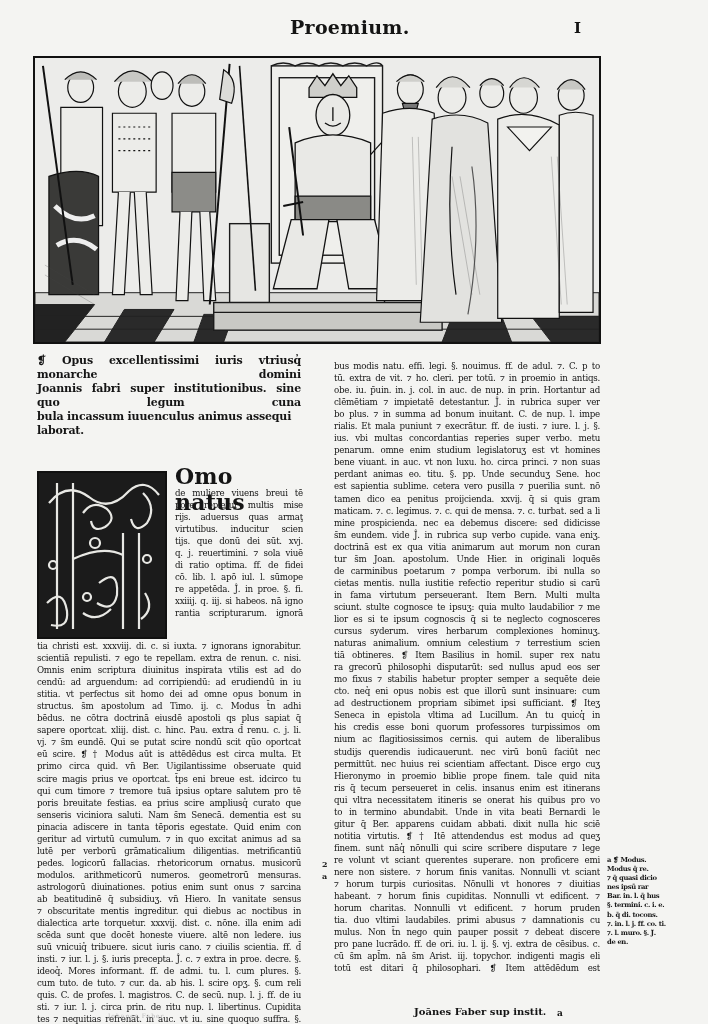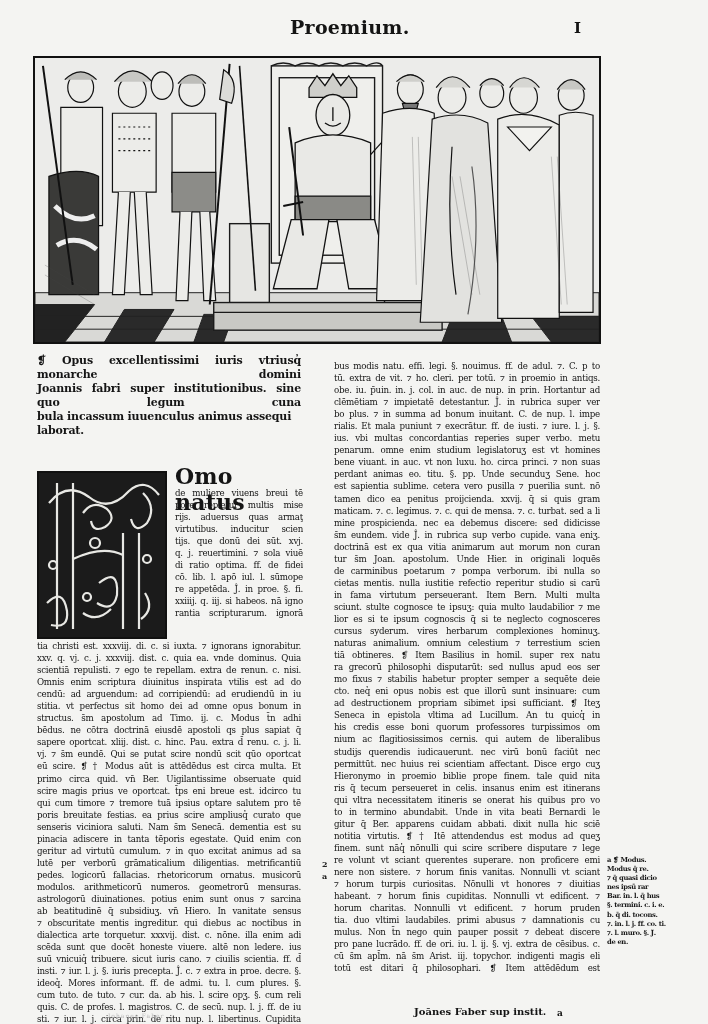--- a/index.html
+++ b/index.html
@@ -214,21 +214,20 @@
         <div class="justify">di ratio optima. ff. de fidei­</div>
         <div class="justify">cō. lib. l. apō iul. l. sūmope</div>
         <div class="justify">re appetēda. Ĵ. in proe. §. fi.</div>
         <div class="justify">xxiiij. q. iij. si habeos. nā igno</div>
         <div class="justify">rantia scripturarum. ignorā</div>
       </div>
     </div>
 
     <div class="body-lines" style="margin-top:-2px;">
       <div class="justify">tia christi est. xxxviij. di. c. si iuxta. ⁊ ignorans ignorabitur.</div>
-      <div class="justify">xxv. q. vj. c. j. xxxviij. dist. c. quia ea. vnde dominus. Quia</div>
       <div class="justify">scientiā repulisti. ⁊ ego te repellam. extra de renun. c. nisi.</div>
       <div class="justify">Omnis enim scriptura diuinitus inspirata vtilis est ad do­</div>
       <div class="justify">cendū: ad arguendum: ad corripiendū: ad erudiendū in iu</div>
       <div class="justify">stitia. vt perfectus sit homo dei ad omne opus bonum in­</div>
       <div class="justify">structus. s̄m apostolum ad Timo. ij. c. Modus t̄n adhi­</div>
       <div class="justify">bēdus. ne cōtra doctrinā eiusdē apostoli qs plus sapiat q̄</div>
       <div class="justify">sapere oportcat. xliij. dist. c. hinc. Pau. extra d̄ renu. c. j. li.</div>
       <div class="justify">vj. ⁊ s̄m eundē. Qui se putat scire nondū scit qūo oportcat</div>
       <div class="justify">eū scire. ❡ † Modus aūt is attēdēdus est circa multa. Et</div>
       <div class="justify">primo circa quid. vn̄ Ber. Uigilantissime obseruate quid</div>

